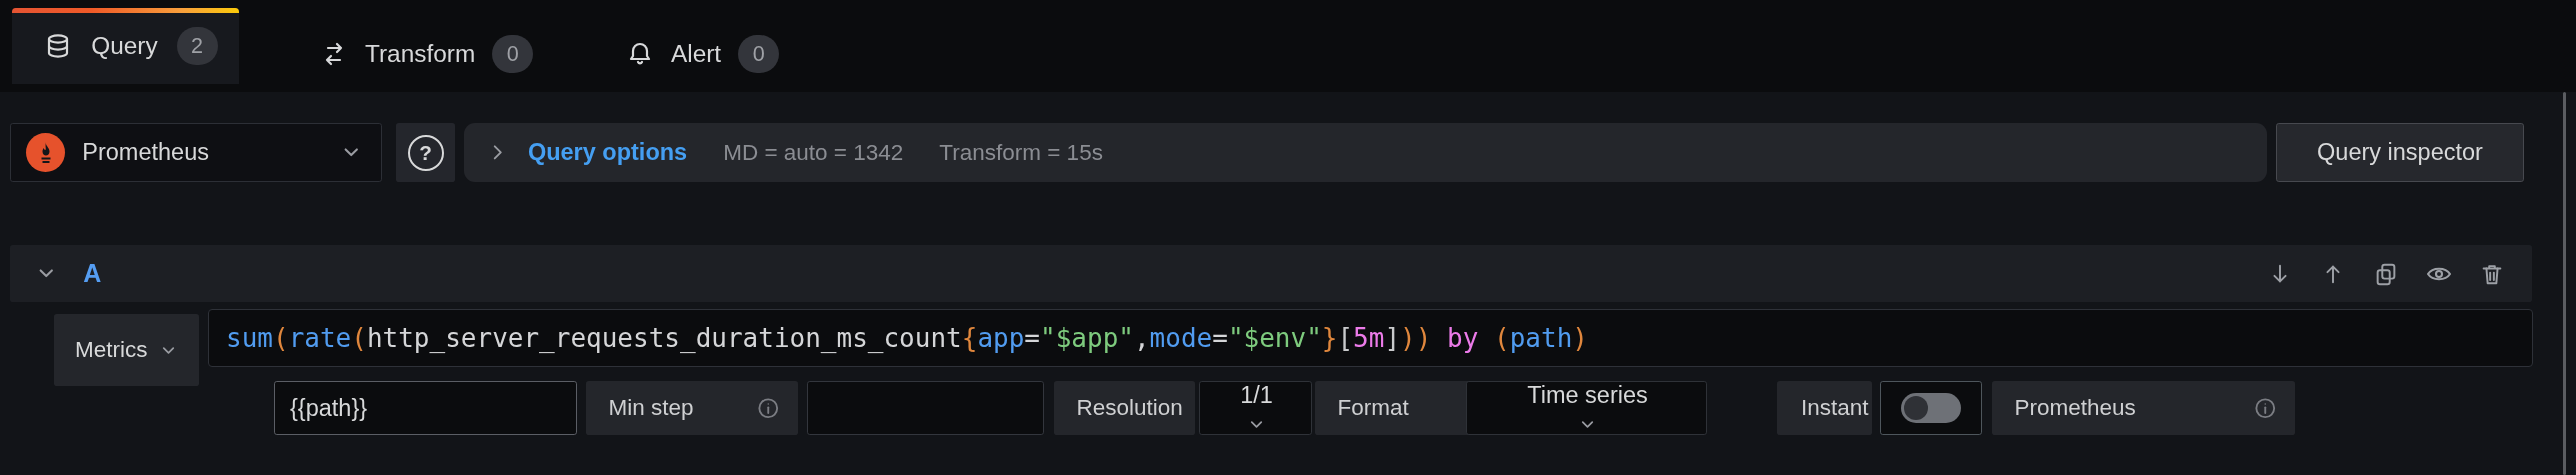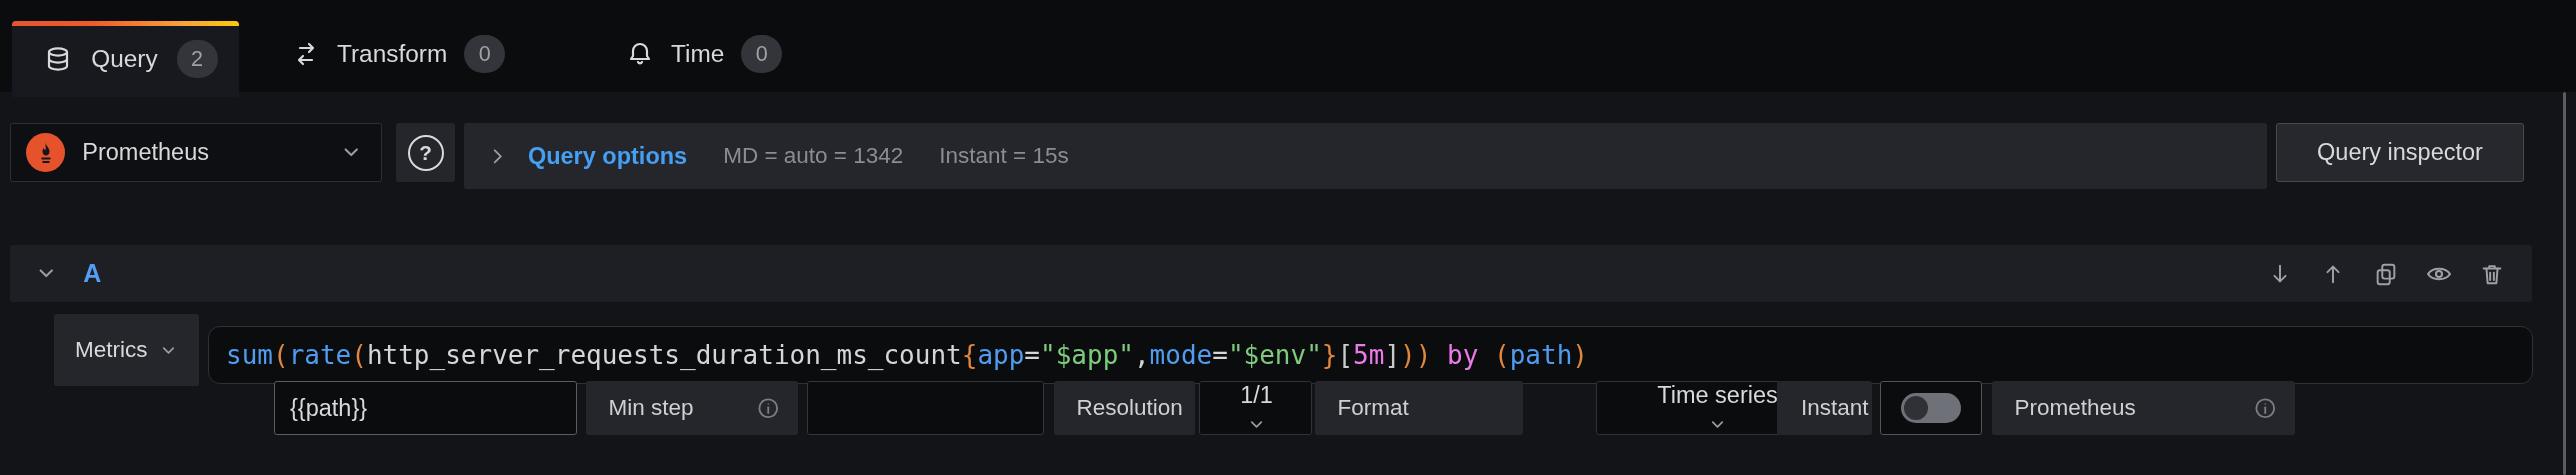--- a/index.html
+++ b/index.html
@@ -1,60 +1,60 @@
 <!DOCTYPE html>
 <html style="font-size:15px"><head>
 <meta charset="utf-8">
 <style>
   html,body{margin:0;padding:0;background:#0b0c0e;}
   #app{position:relative;width:2576px;height:475px;background:#121418;overflow:hidden;
        font-family:"Liberation Sans",sans-serif;color:#d8d9da;}
   
   .tabstrip{position:absolute;left:0;top:0;width:100%;height:92px;background:#0b0c0e;}
-  .tab-active{position:absolute;left:12.2px;top:21px;width:227px;height:76px;background:#17191e;
+  .tab-active{position:absolute;left:12.2px;top:8px;width:227px;height:76px;background:#17191e;
               border-radius:3.8px 3.8px 0 0;display:flex;align-items:center;padding-left:32px;gap:19px;box-sizing:border-box;cursor:pointer;}
   .tab-active .grad{position:absolute;left:0;top:0;width:100%;height:4.7px;border-radius:3.8px 3.8px 0 0;
                     background:linear-gradient(90deg,#e55433 0%,#f05a28 35%,#f9a03c 75%,#fbca0a 100%);}
   .tab{position:absolute;top:16px;height:76px;display:flex;align-items:center;gap:17px;cursor:pointer;}
-  .tab-transform{left:292px;} .tab-alert{left:626px;}
+  .tab-transform{left:320px;} .tab-alert{left:626px;}
   .tab-label{font-size:24.4px;font-weight:500;color:#d8d9da;}
   .badge{min-width:41px;height:38px;border-radius:19px;background:#33353b;color:#9fa1a6;
          font-size:21.6px;display:flex;align-items:center;justify-content:center;padding:0 11.3px;box-sizing:border-box;}
   .icon{display:inline-flex;align-items:center;justify-content:center;}
   .icon svg{stroke:#d8d9da;fill:none;stroke-width:2.2;stroke-linecap:round;stroke-linejoin:round;}
   .gray-ic svg{stroke:#9a9ca2;}
   
   .ds-picker{position:absolute;left:10.3px;top:123px;width:372px;height:59px;background:#0e0f13;
              border:1.9px solid #2c2f36;border-radius:2.8px;display:flex;align-items:center;
              padding:0 19px 0 15px;box-sizing:border-box;gap:17px;cursor:pointer;}
   .prom-circle{width:39px;height:39px;border-radius:50%;background:#e6522c;display:flex;align-items:center;justify-content:center;flex:none;}
   .ds-name{font-size:23.5px;color:#d8d9da;flex:1;}
   .help-btn{position:absolute;left:396px;top:123px;width:59px;height:59px;background:#24262c;border-radius:2.8px;
             display:flex;align-items:center;justify-content:center;cursor:pointer;}
   .q-circle{width:32px;height:32px;border-radius:50%;border:2.3px solid #d8d9da;display:flex;align-items:center;justify-content:center;
             font-size:20.7px;font-weight:700;color:#d8d9da;}
-  .qo-bar{position:absolute;left:464px;top:123px;width:1803px;height:66px;background:#24262b;border-radius:3px;
+  .qo-bar{position:absolute;left:464px;top:123px;width:1803px;height:59px;background:#24262b;border-radius:11px;
           display:flex;align-items:center;padding-left:22.5px;box-sizing:border-box;cursor:pointer;}
   .qo-link{font-size:23.5px;font-weight:600;color:#459ff2;margin-left:20.7px;}
   .qo-meta{font-size:22.5px;color:#8b8d93;margin-left:36px;}
   .qi-btn{position:absolute;left:2276px;top:123px;width:248px;height:59px;background:#26282d;border:1.9px solid #47494f;
           border-radius:2.8px;display:flex;align-items:center;justify-content:center;box-sizing:border-box;
           font-size:23.5px;font-weight:500;color:#d8d9da;cursor:pointer;}
   
   .qrow{position:absolute;left:10.3px;top:245px;width:2522px;height:57px;background:#1d1f24;border-radius:2.8px;
         display:flex;align-items:center;padding:0 26px 0 24.4px;box-sizing:border-box;cursor:pointer;}
   .refid{font-size:25px;font-weight:600;color:#559df2;margin-left:26px;}
   .qrow-actions{margin-left:auto;display:flex;align-items:center;gap:25px;}
   .act{width:28px;height:28px;display:flex;align-items:center;justify-content:center;cursor:pointer;}
   .act svg{stroke:#9da0a6;fill:none;stroke-width:2.1;stroke-linecap:round;stroke-linejoin:round;}
   
   .metrics-btn{position:absolute;left:54px;top:314px;width:145px;height:72px;background:#24262b;border-radius:2.8px;
                display:flex;align-items:center;justify-content:center;gap:11.3px;font-size:22.5px;font-weight:500;cursor:pointer;}
-  .editor{position:absolute;left:208px;top:326px;width:2325px;height:58px;background:#0b0c0e;border:1.9px solid #2e3138;
-          border-radius:12px;box-sizing:border-box;display:flex;align-items:center;padding-left:17px;cursor:text;}
+  .editor{position:absolute;left:208px;top:309px;width:2325px;height:58px;background:#0b0c0e;border:1.9px solid #2e3138;
+          border-radius:4px;box-sizing:border-box;display:flex;align-items:center;padding-left:17px;cursor:text;}
   .code{font-family:"DejaVu Sans Mono",monospace;font-size:26px;white-space:pre;}
   .tk-fn{color:#519cf0;} .tk-label{color:#519cf0;} .tk-paren{color:#e0873d;}
   .tk-metric{color:#d5d6d8;} .tk-op{color:#d5d6d8;} .tk-string{color:#7ecb7e;}
   .tk-bracket{color:#c9cacc;} .tk-duration{color:#ec7be9;} .tk-keyword{color:#ec7be9;}
   
   .opt-label{position:absolute;top:381px;height:54px;background:#24262b;border-radius:2.8px;display:flex;align-items:center;
              padding:0 19px 0 22.5px;box-sizing:border-box;font-size:22.5px;font-weight:500;color:#cfd0d2;}
   .opt-label .info{margin-left:auto;}
   .info svg{stroke:#7b7d83;fill:none;stroke-width:2;}
   .opt-input{position:absolute;top:381px;height:54px;background:#0b0c0e;border:1.9px solid #33363d;border-radius:2.8px;
@@ -97,21 +97,21 @@
       <span class="tab-label">Transform</span>
       <span class="badge">0</span>
     </div>
     <div class="tab tab-alert">
       <span class="icon">
         <svg width="28" height="28" viewBox="0 0 28 28">
             <path d="M14 4a7 7 0 0 1 7 7v5l2 3H5l2-3v-5a7 7 0 0 1 7-7z"></path>
             <path d="M12 22a2.2 2.2 0 0 0 4 0"></path>
           </svg>
       </span>
-      <span class="tab-label">Time</span>
+      <span class="tab-label">Alert</span>
       <span class="badge">0</span>
     </div>
   </div>
 
   <div class="ds-picker">
     <span class="prom-circle">
       <svg width="28" height="28" viewBox="0 0 28 28">
           <path fill="#14161a" stroke="none" d="M14 3c-1 3.5 3.5 5.5 3.5 9.5 0 2.5-1.6 4-3.5 4s-3.5-1.5-3.5-4c0-1.5.5-2.5 1.2-3.6.2 1.2.9 2 1.8 2 .9-1.4-.6-3.2.5-7.9z"></path>
           <path stroke="#14161a" stroke-width="2" d="M9.5 19.5h9M10.5 23h7"></path>
         </svg>
@@ -129,21 +129,21 @@
   </div>
 
   <div class="qo-bar">
     <span class="icon gray-ic">
       <svg width="20.7" height="20.7" viewBox="0 0 24 24">
           <path d="M9 5l7 7-7 7"></path>
         </svg>
     </span>
     <span class="qo-link">Query options</span>
     <span class="qo-meta">MD = auto = 1342</span>
-    <span class="qo-meta">Instant = 15s</span>
+    <span class="qo-meta">Transform = 15s</span>
   </div>
 
   <div class="qi-btn">Query inspector</div>
 
   <div class="qrow">
     <span class="icon gray-ic">
       <svg width="22.5" height="22.5" viewBox="0 0 24 24">
           <path d="M6 9l6 6 6-6"></path>
         </svg>
     </span>
@@ -216,21 +216,21 @@
     <span class="icon gray-ic">
       <svg width="19" height="19" viewBox="0 0 24 24">
           <path d="M6 9l6 6 6-6"></path>
         </svg>
     </span>
   </div>
 
   <div class="opt-label" style="left:1315px;width:208px;padding-right:17px;">
     <span>Format</span>
   </div>
-  <div class="opt-select" style="left:1596px;width:241px;">
+  <div class="opt-select" style="left:1466px;width:241px;">
     <span>Time series</span>
     <span class="icon gray-ic">
       <svg width="19" height="19" viewBox="0 0 24 24">
           <path d="M6 9l6 6 6-6"></path>
         </svg>
     </span>
   </div>
 
   <div class="opt-label" style="left:1777px;width:95px;padding-right:22.5px;padding-left:24px;">
     <span>Instant</span>

